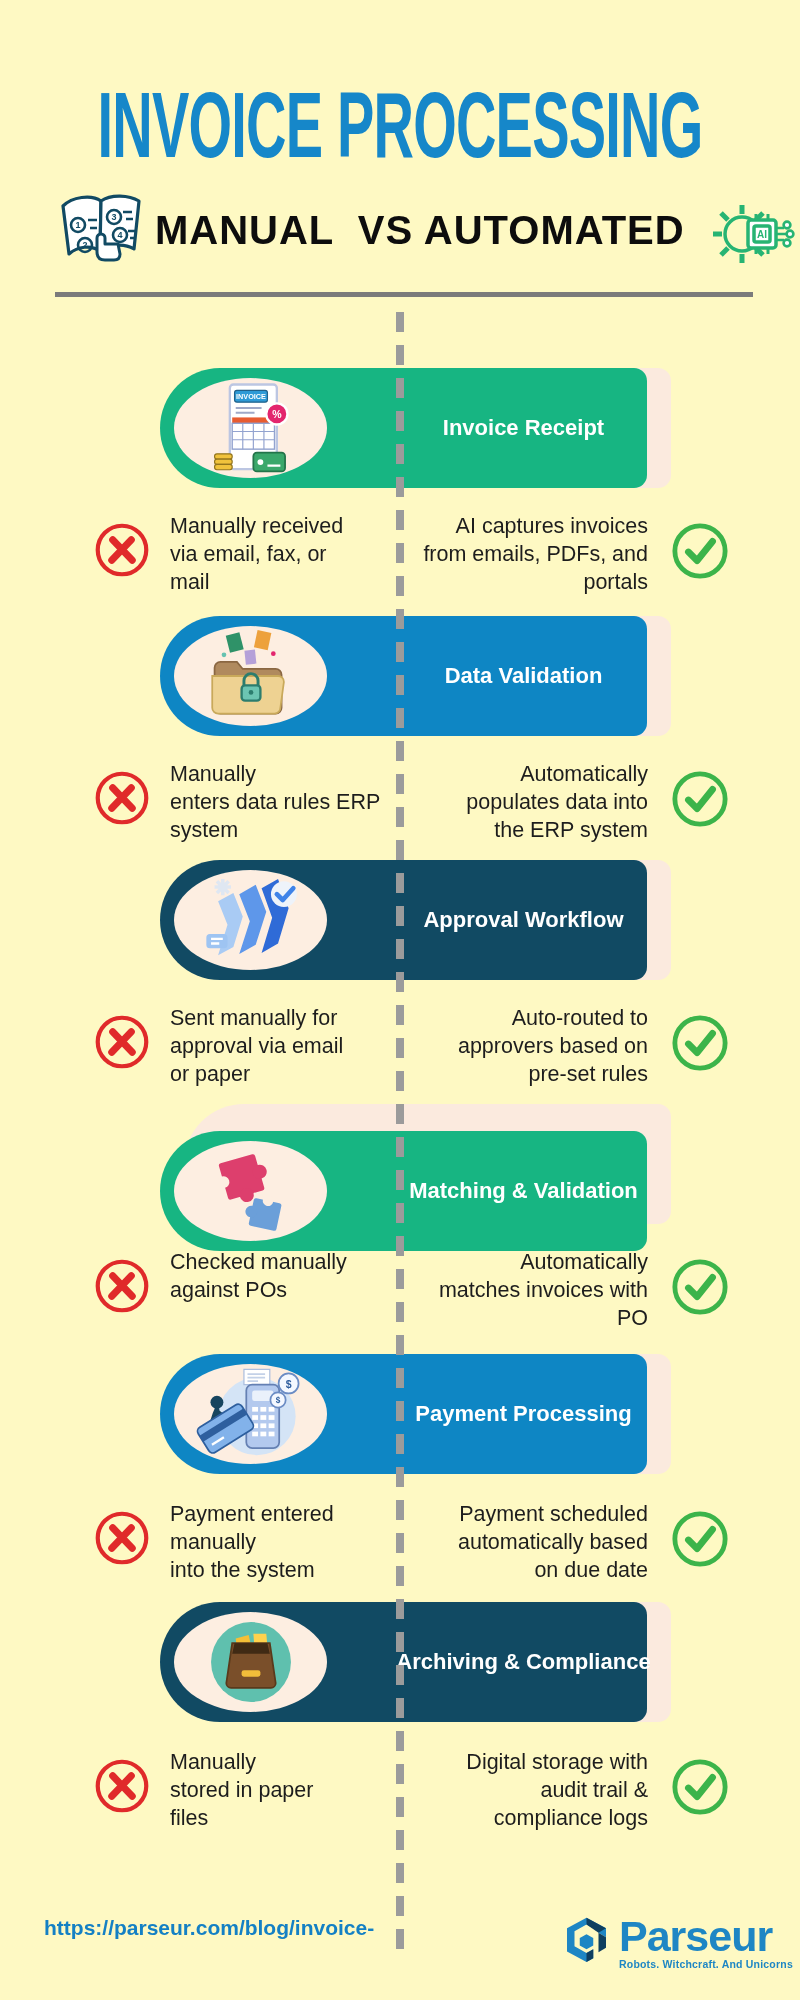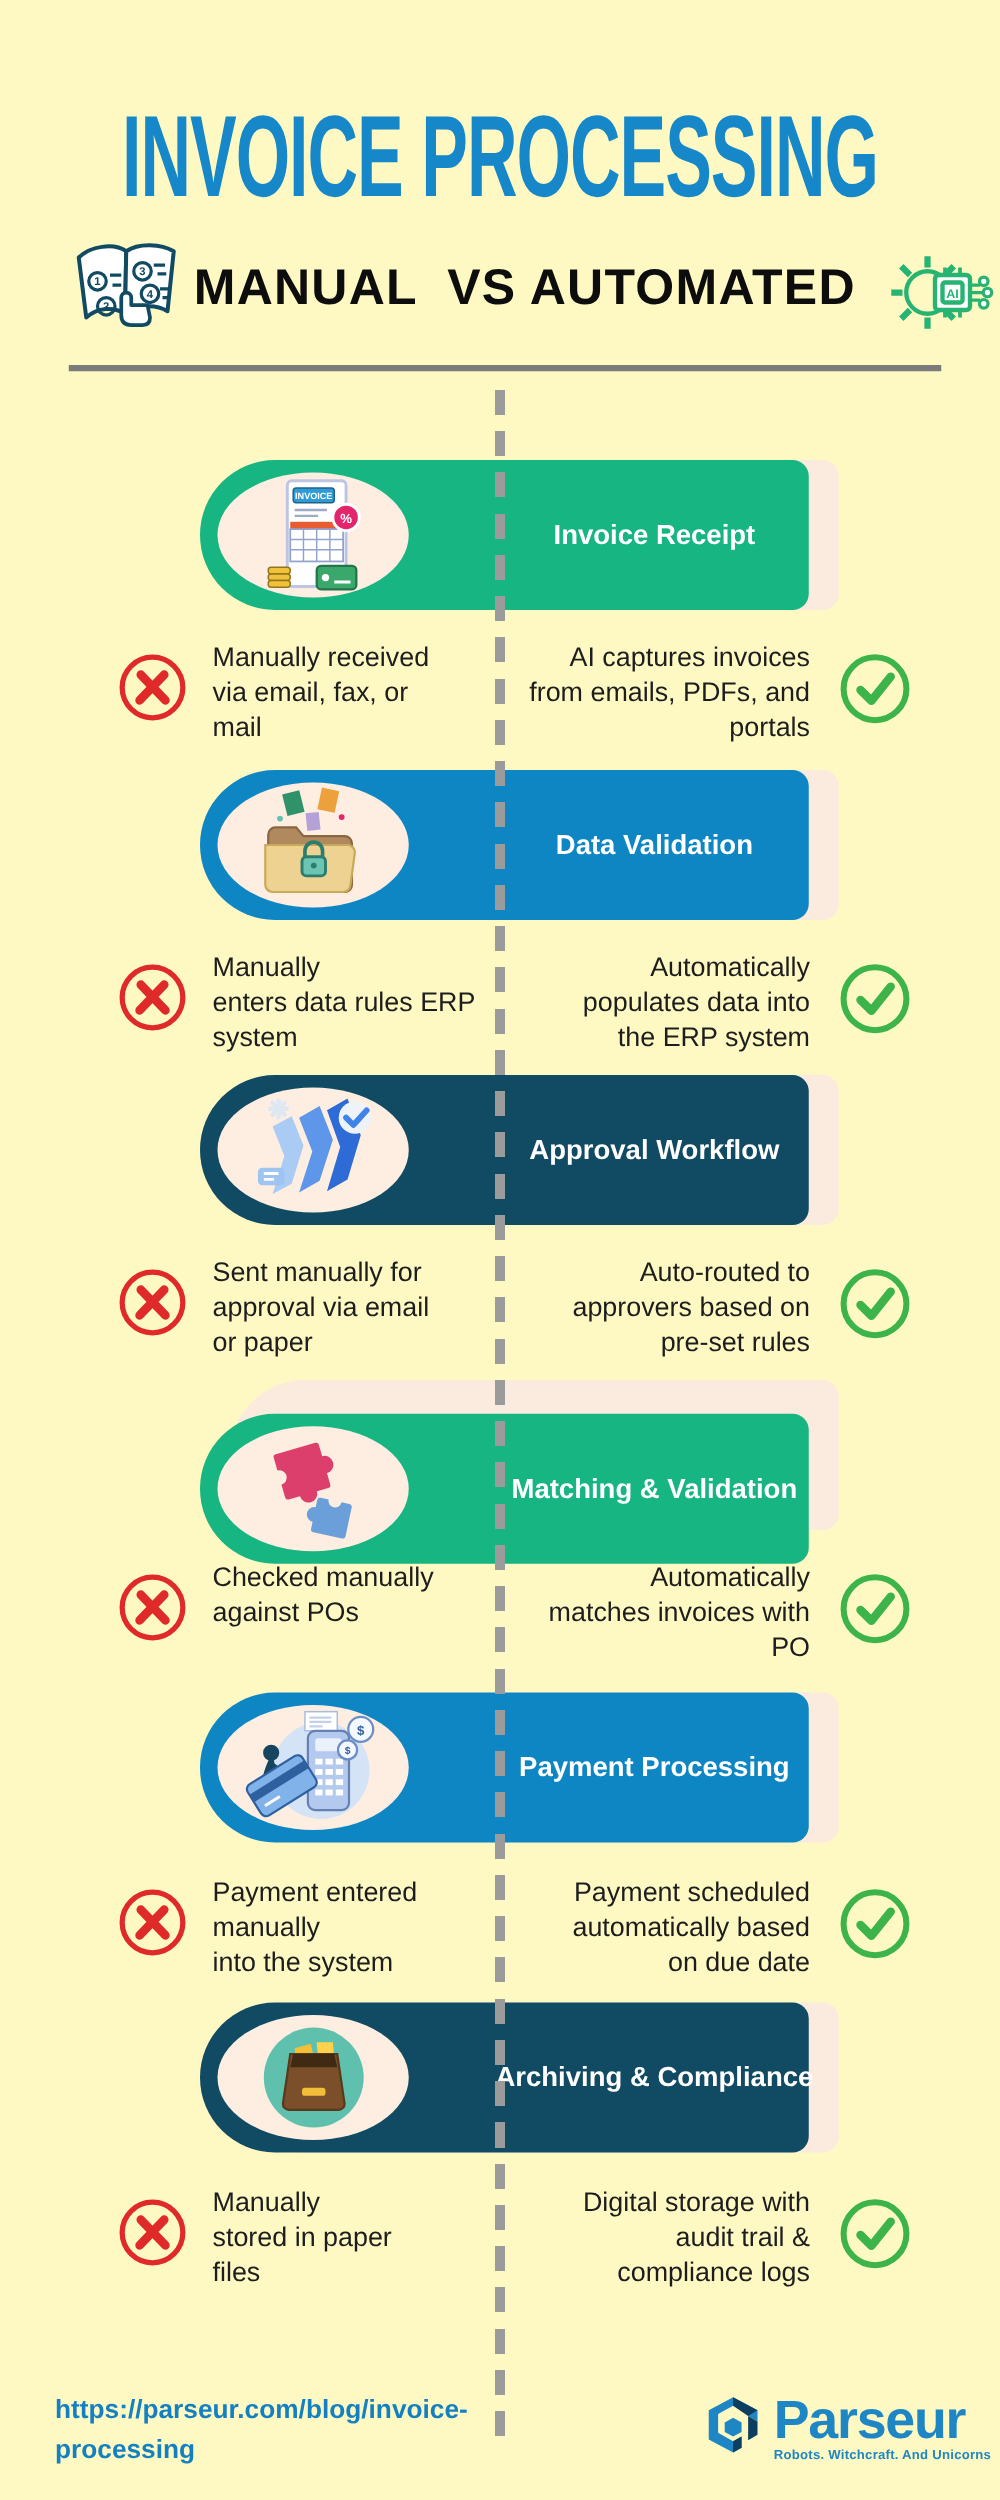--- a/index.html
+++ b/index.html
@@ -357,21 +357,20 @@
       </div>
       <svg class="badge c" viewBox="0 0 60 60">
         <circle cx="30" cy="30" r="26" fill="none" stroke="#3cb44a" stroke-width="5"></circle>
         <path d="M18 31 L27 40 L43 20" fill="none" stroke="#3cb44a" stroke-width="7" stroke-linecap="round" stroke-linejoin="round"></path>
       </svg>
     </div>
   </div>
 
   <div class="footer-link">
     <div>https://parseur.com/blog/invoice-</div>
-    <div>processing</div>
   </div>
 
   <div class="plogo">
     <svg class="plogo-mark" viewBox="0 0 64 66">
       <path d="M30 2 L56 16 V28 L46 22 V20 L30 11 L14 20 V40 L30 49 L39 44 V56 L30 61 L4 47 V16 Z" fill="#1e86c4"></path>
       <path d="M30 2 L56 16 L46 22 L30 11 Z" fill="#0e3e5f"></path>
       <path d="M39 44 V56 L30 61 V49 Z" fill="#0e3e5f"></path>
       <path d="M56 28 V42 L46 48 V22 Z" fill="#0e3e5f"></path>
       <path d="M30 24 L39 29 V39 L30 44 L21 39 V29 Z" fill="#1e86c4"></path>
     </svg>

